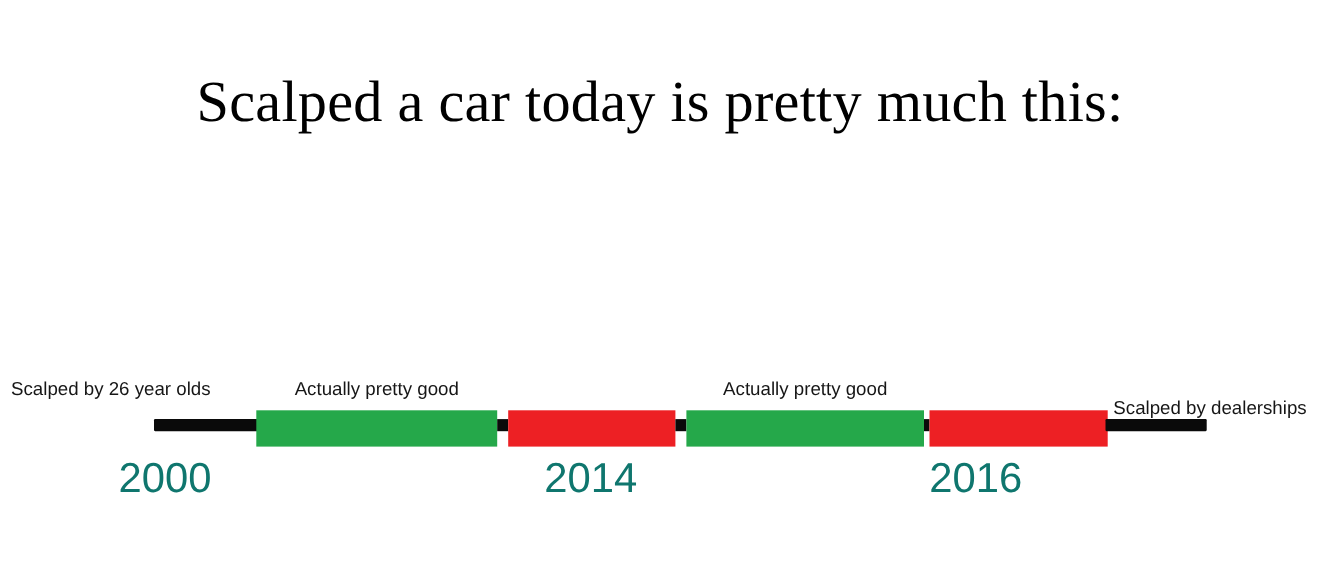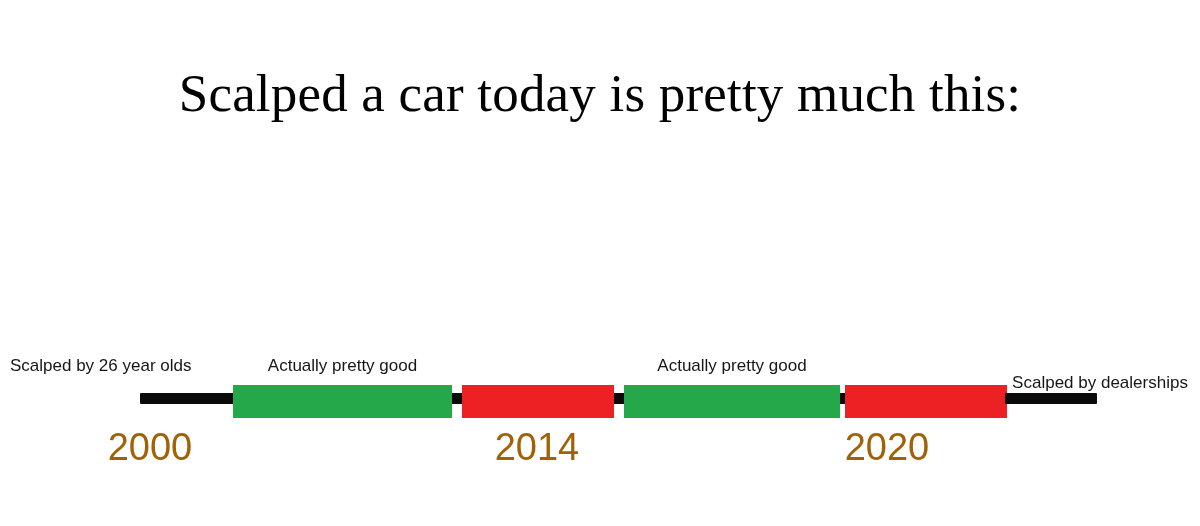--- a/index.html
+++ b/index.html
@@ -35,21 +35,21 @@
     line-height: 62px;
     color: #000000;
     letter-spacing: 0.2px;
     white-space: nowrap;
   }
 
   
   #timeline {
     position: absolute;
     left: 0;
-    top: 12px;
+    top: 0;
     width: 1200px;
     height: 418px;
   }
 
   
   .seg-label {
     position: absolute;
     font-family: "Liberation Sans", "DejaVu Sans", sans-serif;
     font-size: 17px;
     line-height: 20px;
@@ -85,21 +85,21 @@
     background: #0a0a0a;
   }
 
   
   .year-label {
     position: absolute;
     top: 412px;
     font-family: "Liberation Sans", "DejaVu Sans", sans-serif;
     font-size: 38px;
     line-height: 46px;
-    color: #a16207;
+    color: #0f766e;
     white-space: nowrap;
     text-align: center;
   }
 </style>
 </head>
 <body>
 
 <div id="meme-canvas">
 
   <div id="title">Scalped a car today is pretty much this:</div>
@@ -131,16 +131,16 @@
     <div class="sep" style="left:840px; width:5px;"></div>
 
     <div class="bar red" style="left:845px; width:162px;"></div>
 
     <div class="rule" style="left:1005px; width:92px;"></div>
 
     <div class="year-label" style="left:85px; width:130px;">2000</div>
 
     <div class="year-label" style="left:472px; width:130px;">2014</div>
 
-    <div class="year-label" style="left:822px; width:130px;">2020</div>
+    <div class="year-label" style="left:822px; width:130px;">2016</div>
 
   </div>
 </div>
 
 </body></html>

